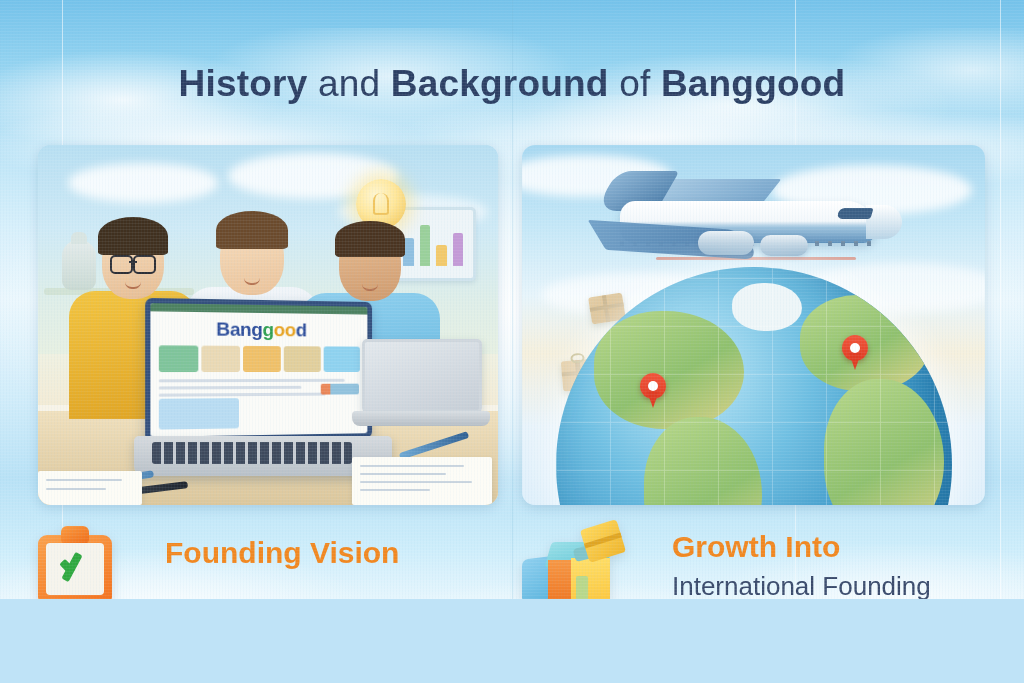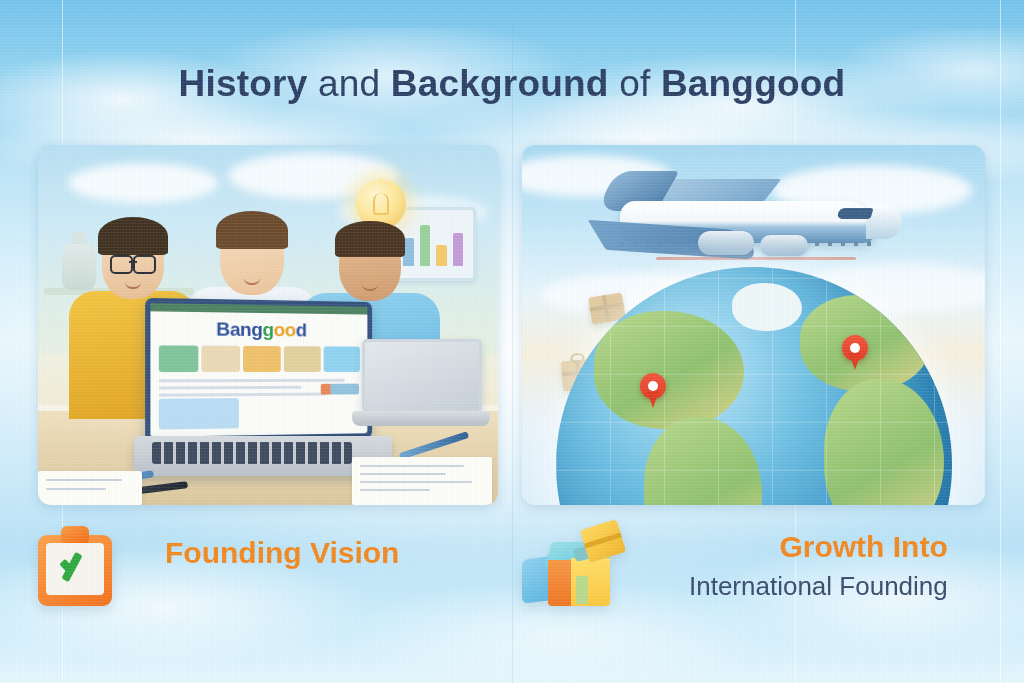--- a/index.html
+++ b/index.html
@@ -5,21 +5,21 @@
   * { margin:0; padding:0; box-sizing:border-box; }
   html,body { width:1024px; height:683px; overflow:hidden; }
   body {
     font-family:"Liberation Sans", sans-serif;
     background:#bfe3f7;
     position:relative;
   }
 
   
   #stage{
-    position:absolute; inset:0; width:1024px; height:683px;
+    position:absolute; inset:0; width:1024px; height:599px;
     background:
       radial-gradient(ellipse 70% 45% at 50% 52%, rgba(255,255,255,.92) 0%, rgba(255,255,255,.45) 45%, rgba(255,255,255,0) 75%),
       linear-gradient(180deg,#74c2ea 0%, #91d2f0 10%, #b7e2f6 22%, #d8f0fb 38%, #eaf7fd 50%, #d2edfa 66%, #b9e2f6 80%, #cfeefb 92%, #e6f6fd 100%);
     overflow:hidden;
   }
   .cloudband{ position:absolute; left:0; right:0; pointer-events:none; }
   .cb1{ top:28px; height:120px;
     background:radial-gradient(ellipse 22% 60% at 12% 60%, rgba(255,255,255,.85), rgba(255,255,255,0) 70%),
                radial-gradient(ellipse 26% 70% at 38% 40%, rgba(255,255,255,.7), rgba(255,255,255,0) 70%),
                radial-gradient(ellipse 30% 65% at 72% 65%, rgba(255,255,255,.8), rgba(255,255,255,0) 70%),
@@ -177,21 +177,21 @@
   .parcel u{ position:absolute; top:0; bottom:0; left:40%; width:12%; background:#cbb58c; text-decoration:none;}
   .parcel.ribbon s, .parcel.ribbon u{ background:#bcd6d2; }
   .bow{ position:absolute; left:28%; top:-7px; width:40%; height:10px;
       border:2.5px solid #c7bd8f; border-radius:50%; }
 
   
   .caption{ position:absolute; top:520px; height:110px; display:flex; align-items:flex-start; }
   #caption-left { left:38px;  width:460px; }
   #caption-right{ left:522px; width:463px; }
   .cap-icon{ position:absolute; }
-  .cap-text{ position:absolute;text-align:right; }
+  .cap-text{ position:absolute; }
   .cap-l1{ font-size:30px; font-weight:bold; color:#f2871f; line-height:38px; white-space:nowrap;}
   .cap-l2{ font-size:26px; font-weight:normal; color:#3a4a6b; line-height:36px; white-space:nowrap; margin-top:2px;}
 
   
   .clipboard{ position:absolute; left:0; top:6px; width:74px; height:80px; filter:drop-shadow(0 4px 6px rgba(120,140,160,.28)); }
   .cb-body{ position:absolute; left:0; top:9px; width:74px; height:71px; border-radius:9px;
       background:linear-gradient(150deg,#fba14a,#f4701c); }
   .cb-inner{ position:absolute; left:8px; top:17px; width:58px; height:52px; background:#f6f4ec; border-radius:4px;}
   .cb-clip{ position:absolute; left:23px; top:0; width:28px; height:19px; border-radius:6px;
       background:linear-gradient(150deg,#fb9b40,#ef6a16);}
@@ -417,20 +417,20 @@
       <div class="h-blue"></div>
         <div class="h-roof"></div>
       <div class="h-orange"></div>
         <div class="h-yellow"></div>
         <div class="h-door"></div>
       <div class="h-flap"></div>
         <div class="h-box">
           <s></s>
         </div>
     </div>
-    <div class="cap-text" style="left:167px; top:8px;">
+    <div class="cap-text" style="left:150px; top:8px;">
       <div class="cap-l1">Growth Into</div>
       <div class="cap-l2">International Founding</div>
     </div>
   </div>
 
   <div id="paper"></div>
 </div>
 
 </body></html>

